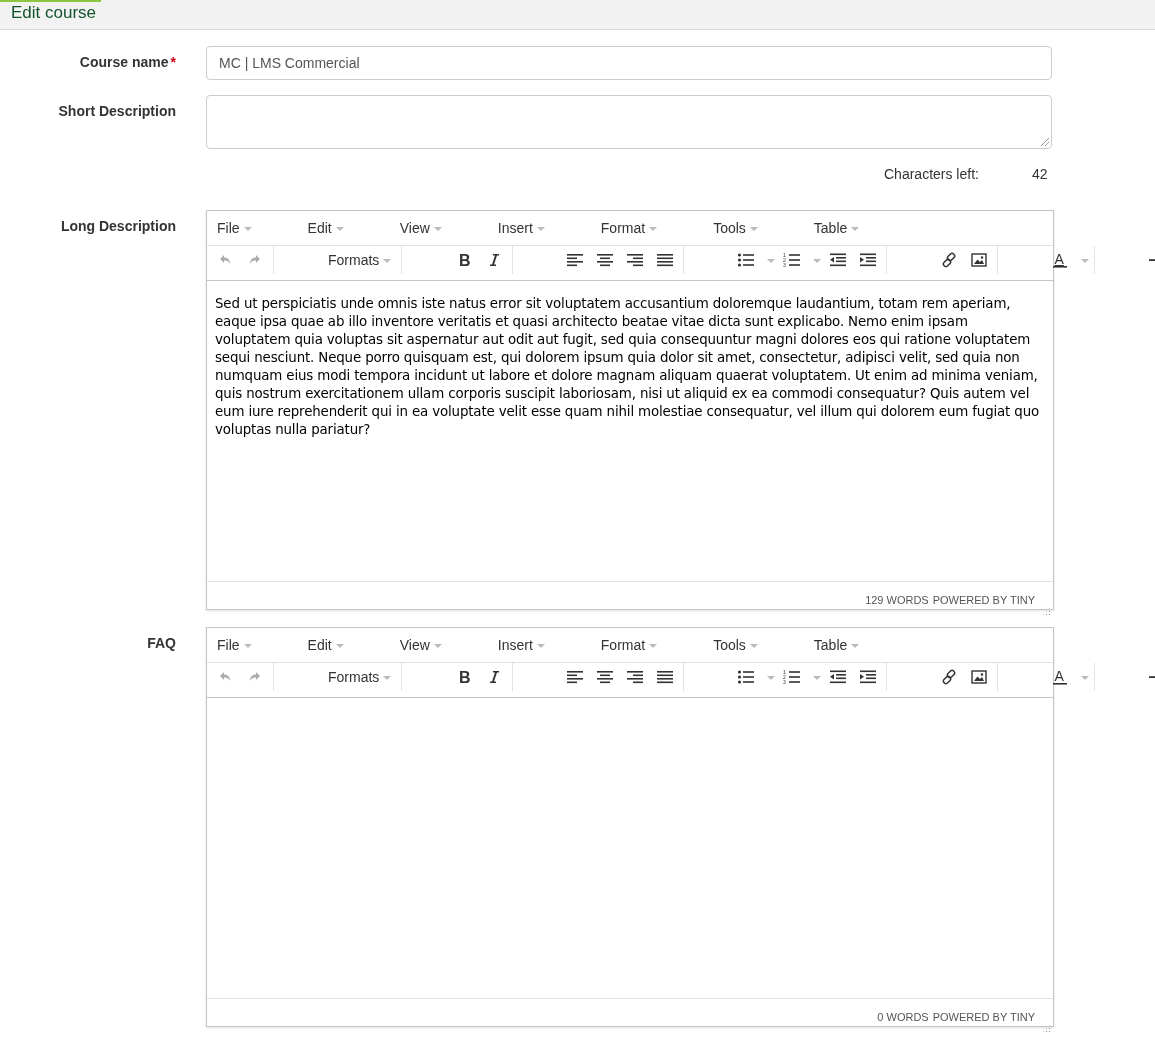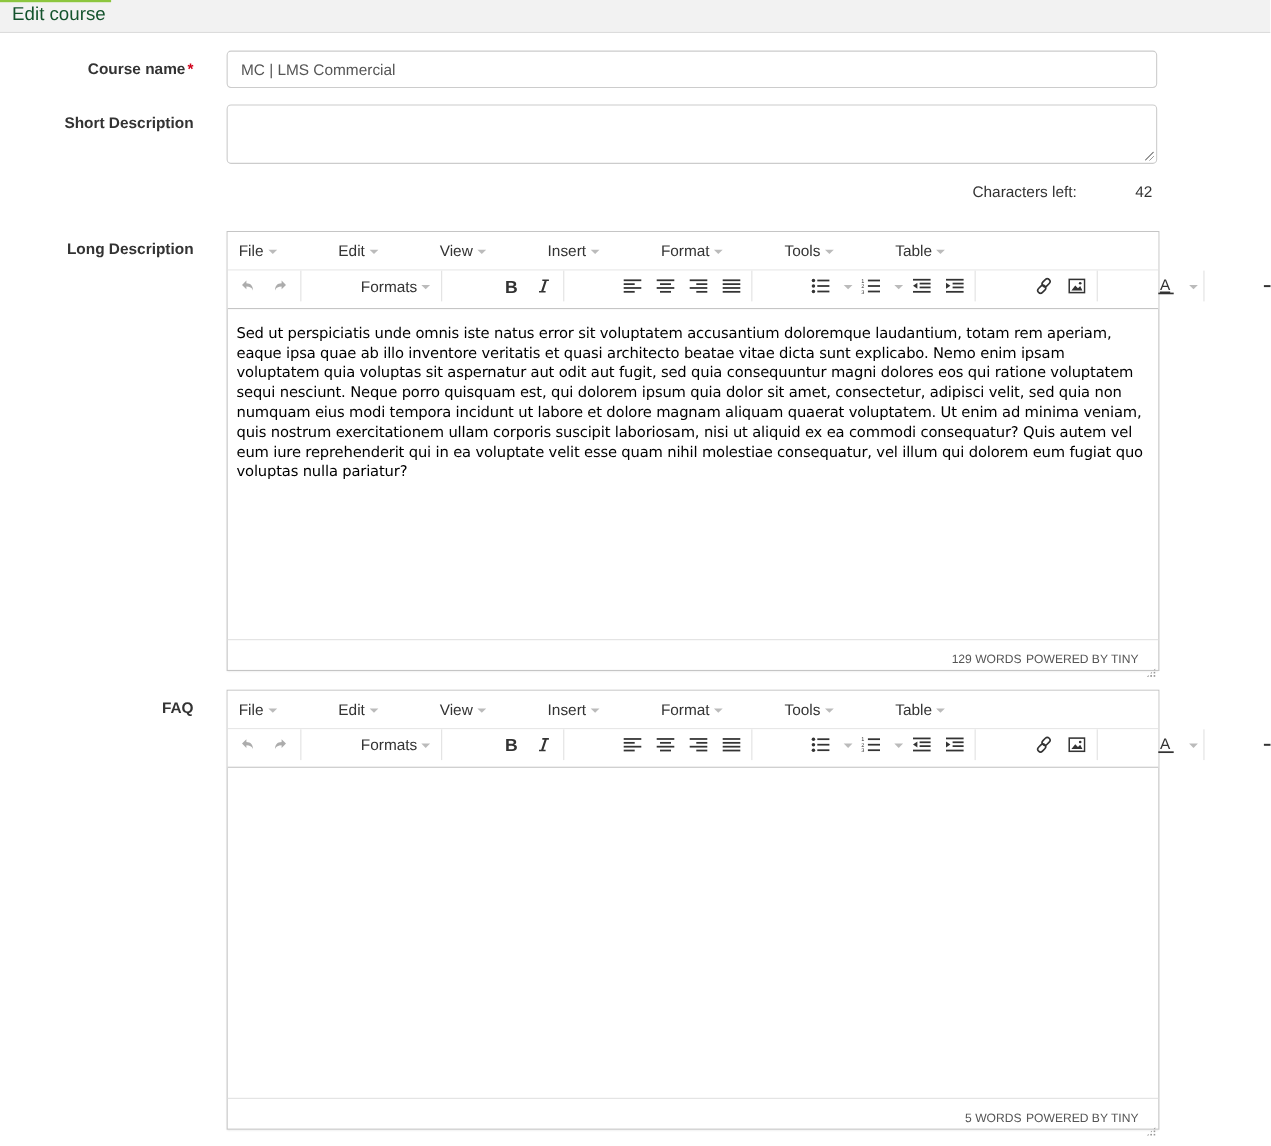--- a/index.html
+++ b/index.html
@@ -501,17 +501,17 @@
     </div>
     <div class="tgroup">
       <div class="tbtn fontsize-btn">
           <span>11pt</span>
           <span class="caret"></span>
         </div>
     </div>
   </div>
   <div class="editor-body" style="height:300px;"></div>
   <div class="statusbar">
-    <span>5 WORDS</span>
+    <span>0 WORDS</span>
     <span class="sep">POWERED BY TINY</span>
     <span class="status-grip"></span>
   </div>
 </div>
 
 </body></html>

